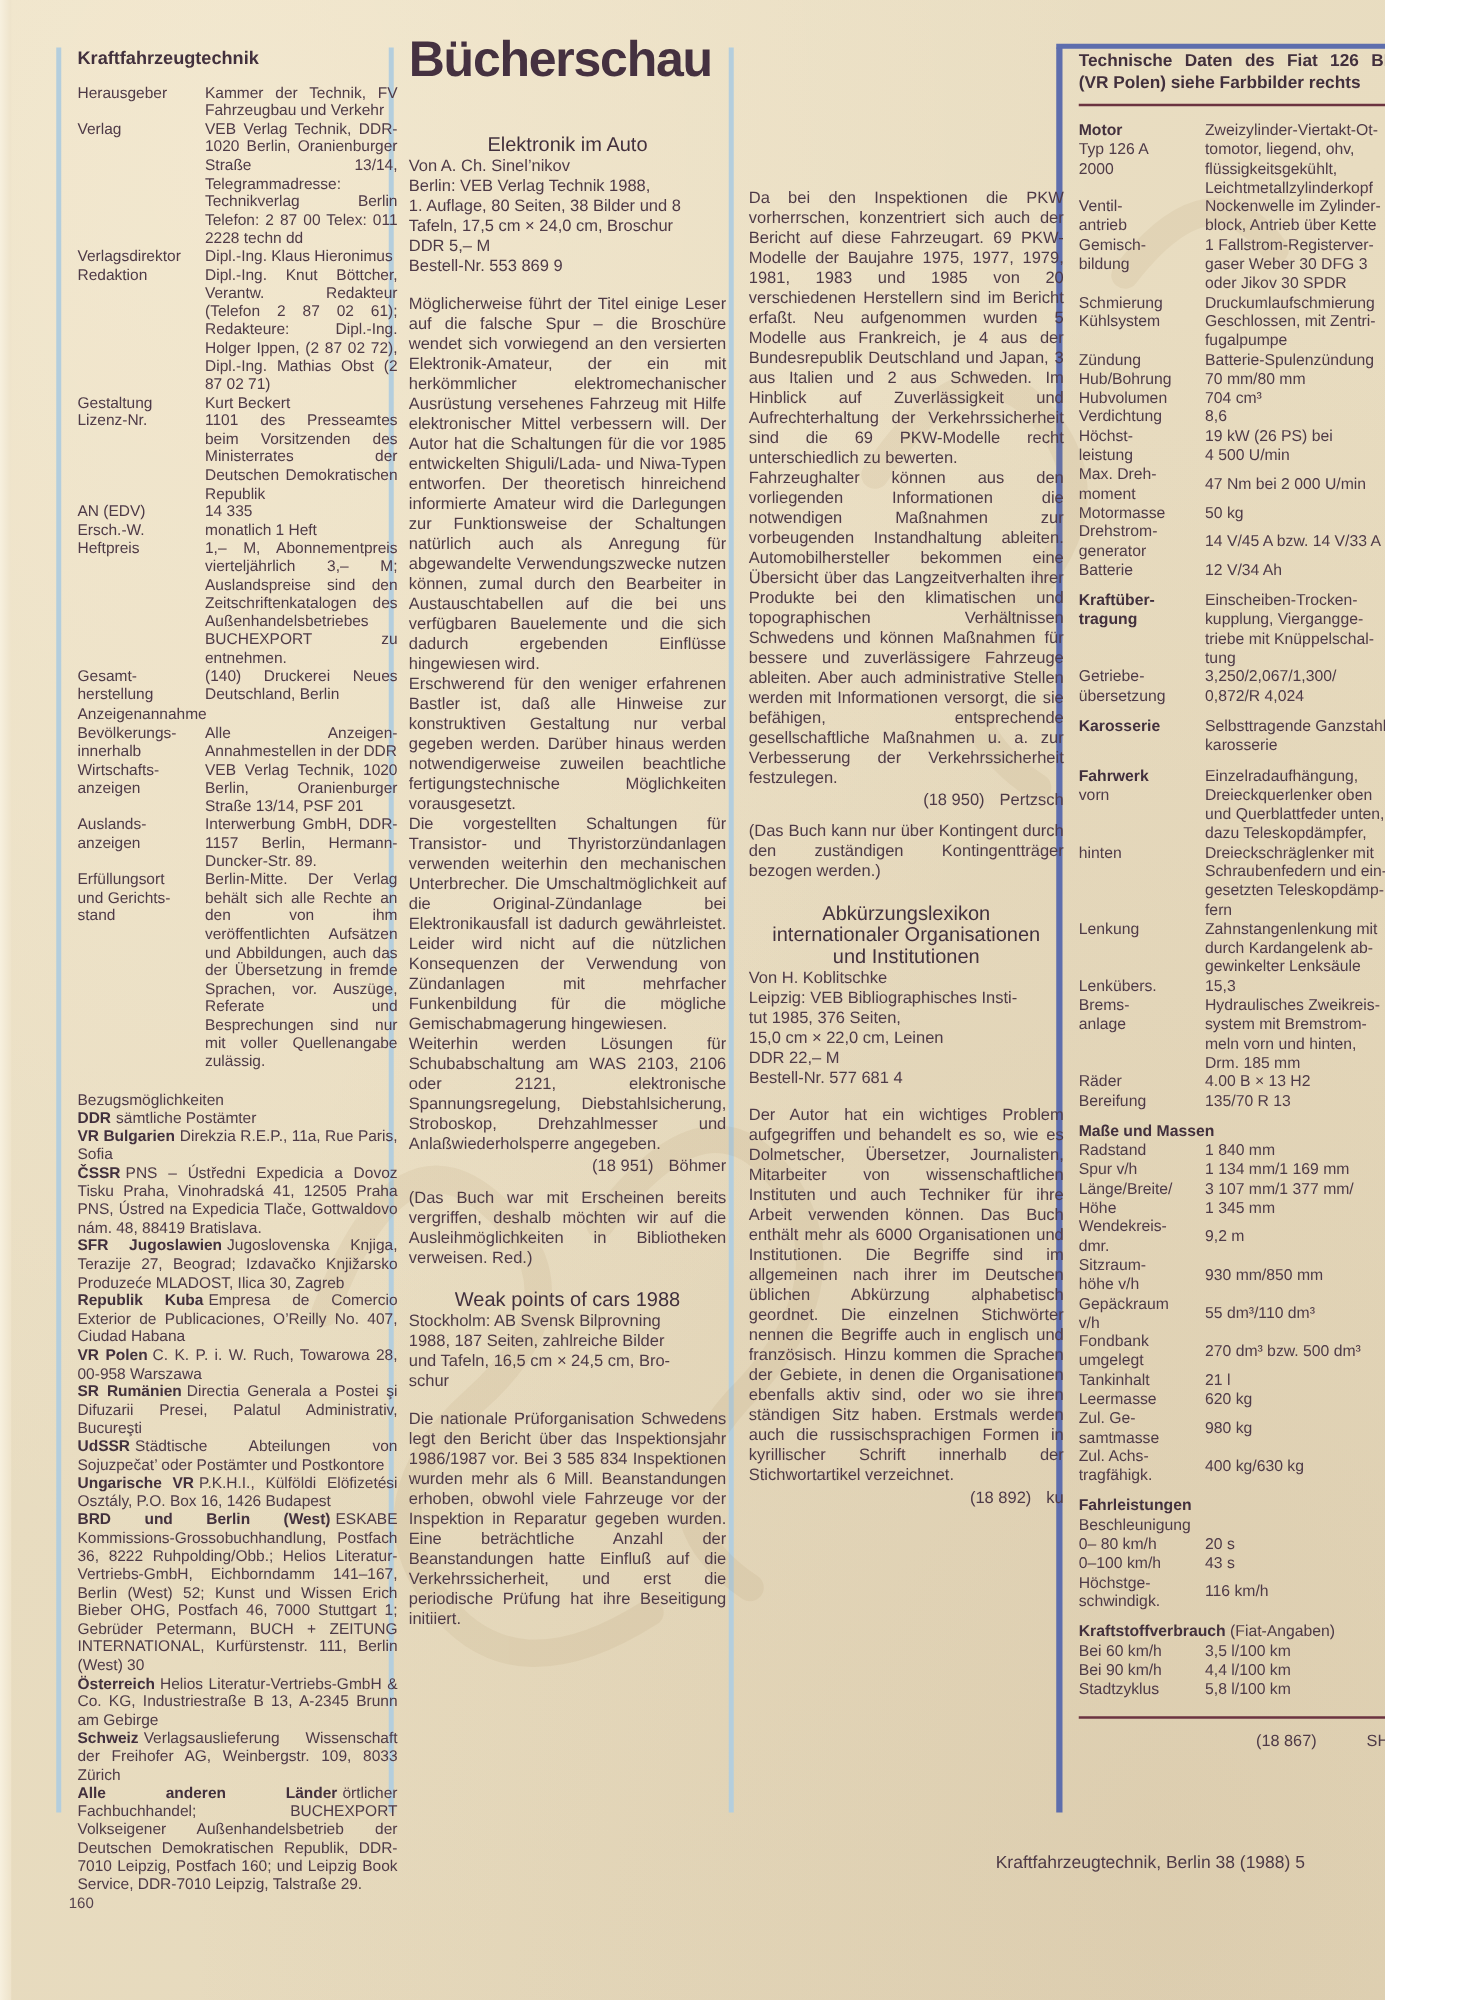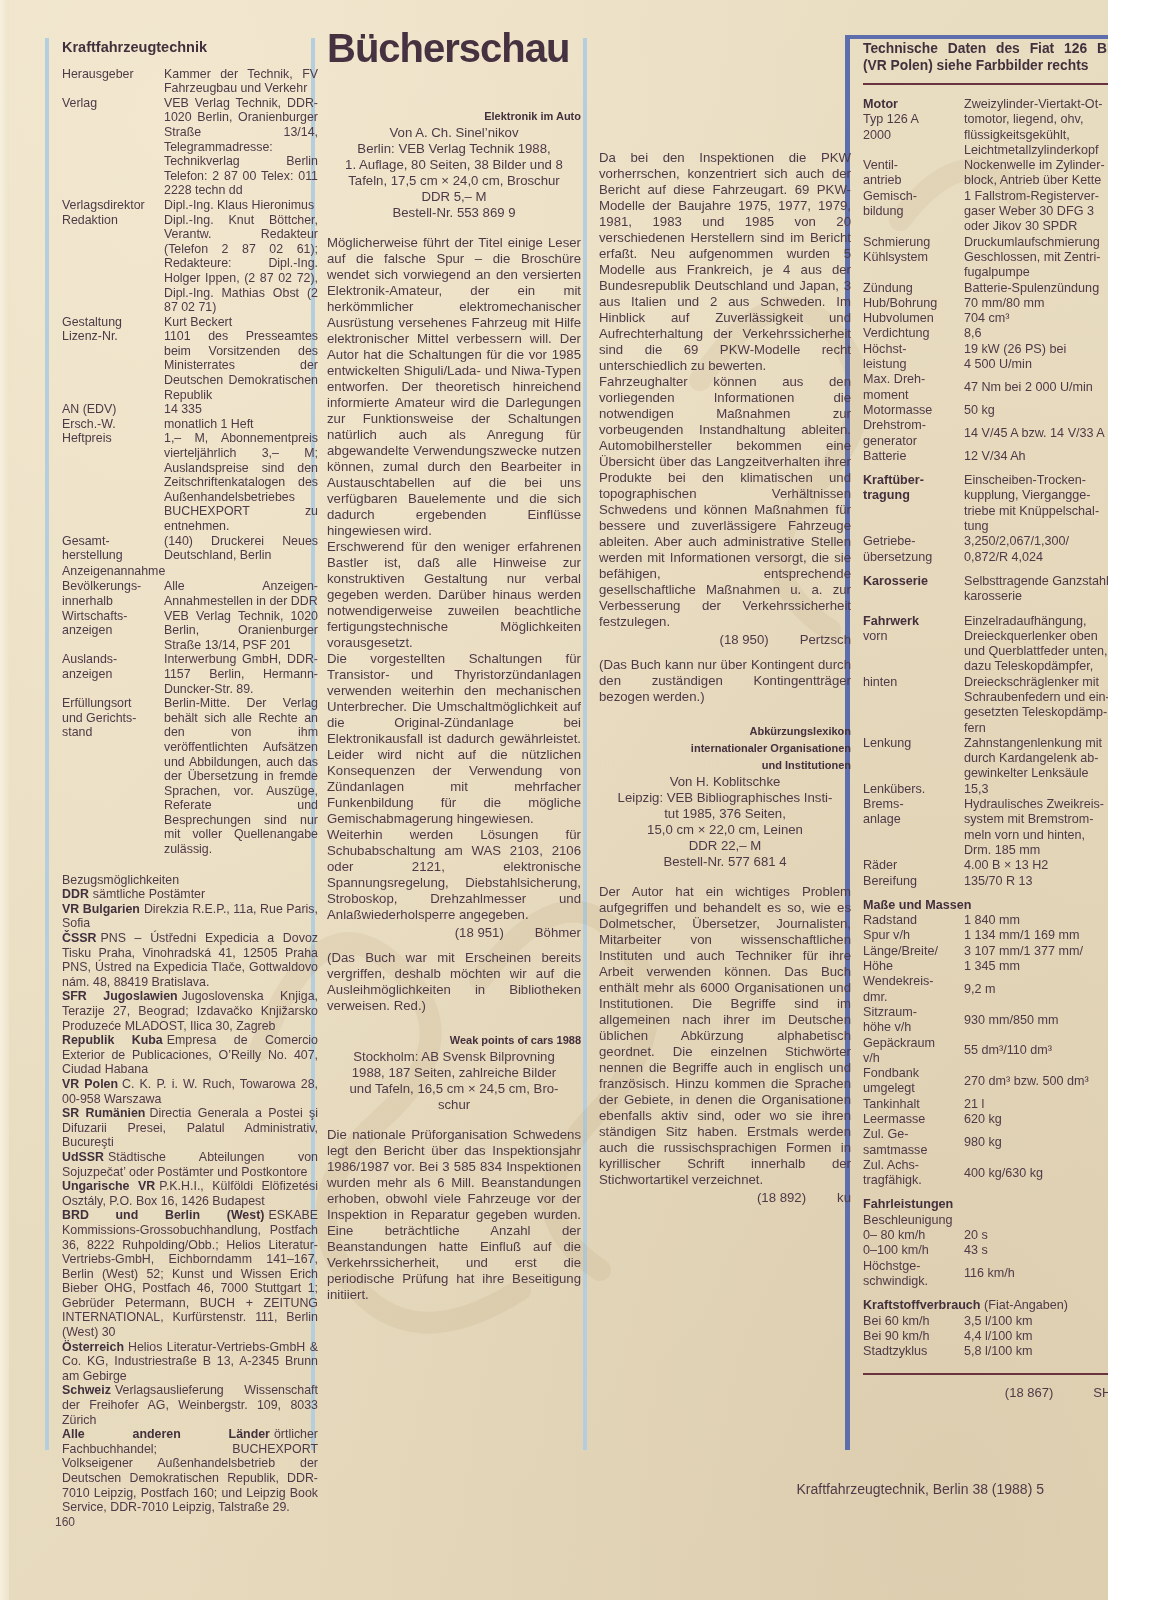--- a/index.html
+++ b/index.html
@@ -22,26 +22,26 @@
   .imp-v{flex:1;text-align:justify}
   .imp-sub{margin:1px 0}
   .bez{margin-top:16px}
   .bez p{margin:0;text-align:justify}
   .bez .bc{font-weight:bold;margin-right:4px;color:#42303d}
   
   #col2{left:327px;width:254px}
   #col3{left:599px;width:252px}
   .rev{font-size:13.2px;line-height:16px;text-align:justify}
   .big-title{font-weight:bold;font-size:40px;letter-spacing:-1px;margin:0 0 52px;color:#453140;text-align:left}
-  .rtitle{font-weight:bold;font-size:11px;margin:0 0 2px;color:#42303d;text-align:right;white-space:pre-line;line-height:17px}
-  .byline,.pub{white-space:pre-line;text-align:center}
+  .rtitle{font-weight:normal;font-size:16px;margin:0 0 2px;color:#42303d;text-align:center;white-space:pre-line;line-height:17px}
+  .byline,.pub{white-space:pre-line;text-align:left}
   .gap{height:14px}
   .gap2{height:18px}
   .rev p{margin:0}
-  .sig{display:flex;justify-content:flex-end;gap:31px;margin:2px 0}
+  .sig{display:flex;justify-content:flex-end;gap:12px;margin:2px 0}
   .note{margin-top:9px !important}
   #col3 .lead{margin-top:110px}
   
   #col4{left:863px;width:257px;font-size:12.6px;line-height:15.3px}
   .t-title{font-weight:bold;font-size:13.8px;line-height:17px;color:#42303d}
   .t-title .l1{text-align:justify;text-align-last:justify}
   .rule{border:0;border-top:2px solid #6b3340;margin:9px 0 12px}
   .rule2{border:0;border-top:2px solid #6b3340;margin:14px 0 10px}
   .trow{display:flex}
   .trow.vb{align-items:center}

